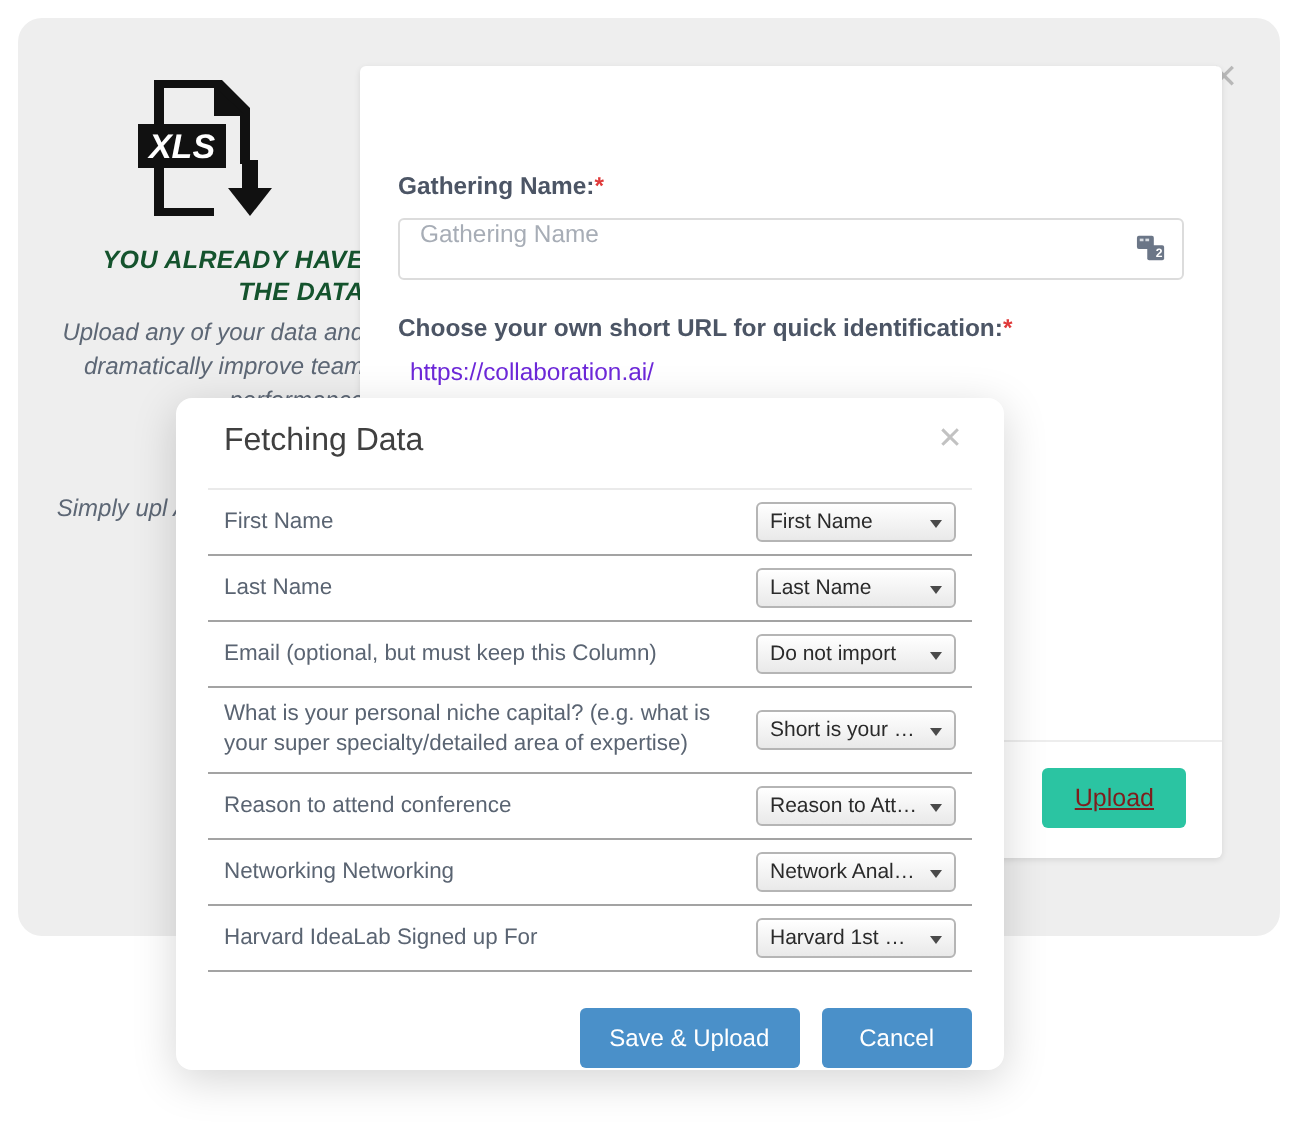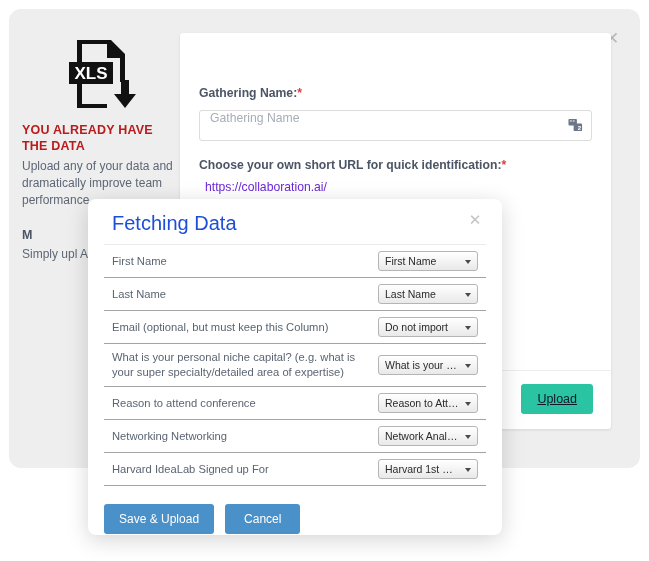--- a/index.html
+++ b/index.html
@@ -39,30 +39,31 @@
     font-family: "Liberation Sans", sans-serif;
     cursor: pointer;
     user-select: none;
   }
 
   
   .promo {
     position: absolute;
     left: 22px; top: 38px;
     width: 160px;
-    text-align: left;
+    text-align: right;
     color: #55606e;
+    font-style: italic;
   }
   .xls-icon { margin: 0 auto 12px; width: 70px; height: 72px; display:block; }
   .promo-title {
     font-size: 12.5px;
     font-weight: bold;
     line-height: 16px;
     letter-spacing: .2px;
-    color: #b91c1c;
+    color: #14532d;
     margin: 0 0 4px 0;
     text-transform: uppercase;
   }
   .promo-sub {
     font-size: 12px;
     line-height: 17px;
     color: #5d6775;
     margin: 0;
   }
   .promo-title2 {
@@ -132,21 +133,21 @@
   .card-footer {
     position: absolute;
     left: 0; right: 0; bottom: 0;
     height: 59px;
     border-top: 1px solid #ededed;
   }
   .upload-btn {
     position: absolute;
     right: 18px; top: 13px;
     background: #2bc4a2;
-    color: #0f172a;
+    color: #7f1d1d;
     border: none;
     border-radius: 3px;
     font-size: 12.5px;
     font-family: "Liberation Sans", sans-serif;
     padding: 8px 16px;
     cursor: pointer;
     text-decoration: underline;
   }
 
   
@@ -161,22 +162,22 @@
   }
   .modal-head {
     position: relative;
     height: 46px;
     border-bottom: 1px solid #eaeaea;
     margin: 0 16px;
   }
   .modal-title {
     position: absolute;
     left: 8px; top: 13px;
-    font-size: 20px;
-    color: #1d4ed8;
+    font-size: 16px;
+    color: #404040;
   }
   .modal-close {
     position: absolute;
     right: 3px; top: 13px;
     width: 16px; height: 16px;
     color: #c2c2c2;
     font-size: 15px;
     line-height: 16px;
     text-align: center;
     cursor: pointer;
@@ -227,21 +228,21 @@
     content: "";
     position: absolute;
     right: 6px; top: 8px;
     border-left: 3.5px solid transparent;
     border-right: 3.5px solid transparent;
     border-top: 4.5px solid #4a4a4a;
   }
 
   .modal-actions {
     display: flex;
-    justify-content: flex-start;
+    justify-content: flex-end;
     gap: 11px;
     padding-top: 18px;
   }
   .btn-primary, .btn-secondary {
     background: #4a90c9;
     color: #ffffff;
     border: none;
     border-radius: 3px;
     font-size: 12px;
     font-family: "Liberation Sans", sans-serif;
@@ -337,21 +338,21 @@
         <div class="map-select">Last Name</div>
       </div>
 
       <div class="map-row">
         <div class="map-label">Email (optional, but must keep this Column)</div>
         <div class="map-select">Do not import</div>
       </div>
 
       <div class="map-row">
         <div class="map-label">What is your personal niche capital? (e.g. what is your super specialty/detailed area of expertise)</div>
-        <div class="map-select">What is your ar...</div>
+        <div class="map-select">Short is your ar...</div>
       </div>
 
       <div class="map-row">
         <div class="map-label">Reason to attend conference</div>
         <div class="map-select">Reason to Attend</div>
       </div>
 
       <div class="map-row">
         <div class="map-label">Networking Networking</div>
         <div class="map-select">Network Analysis</div>

